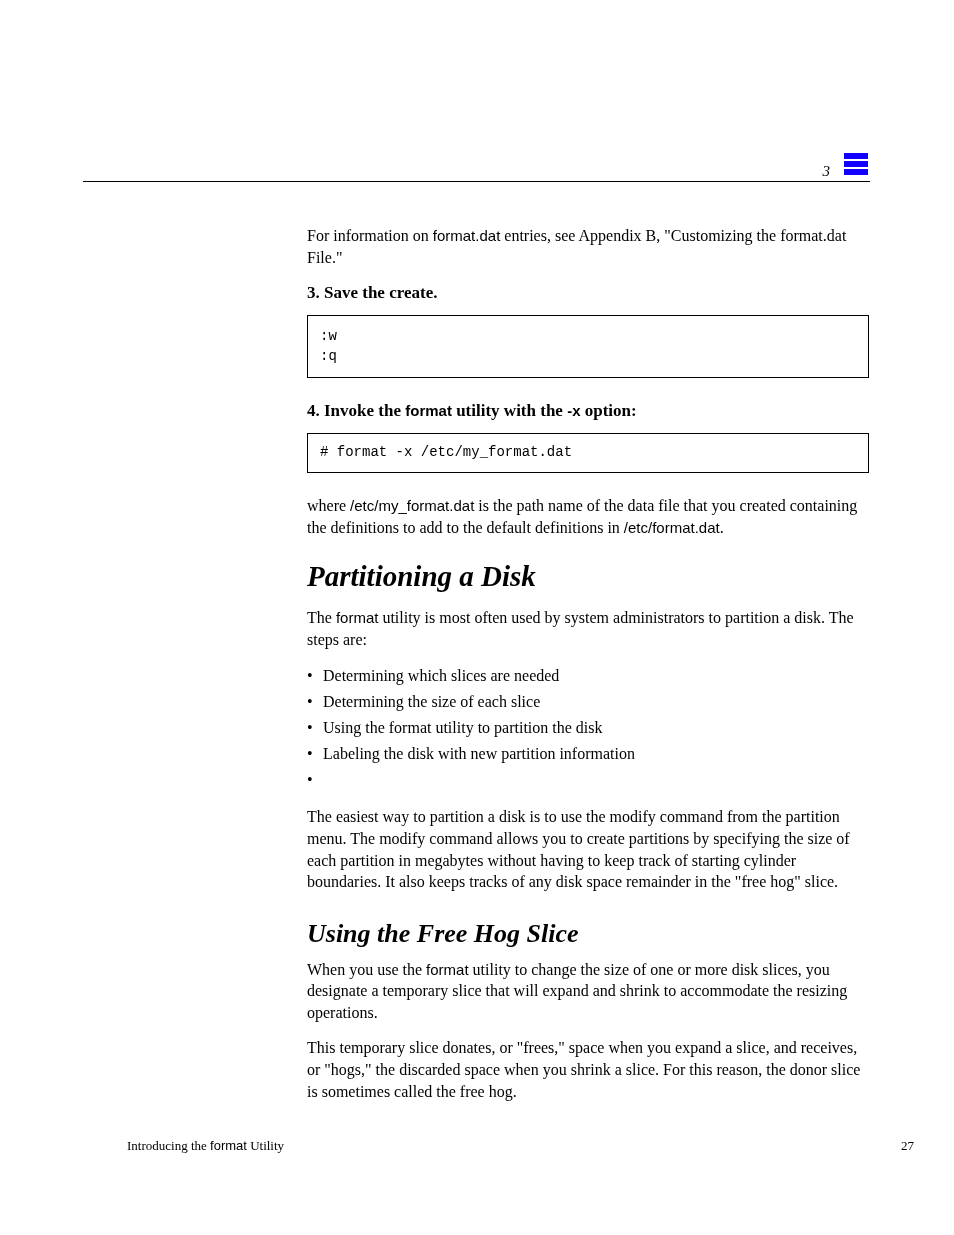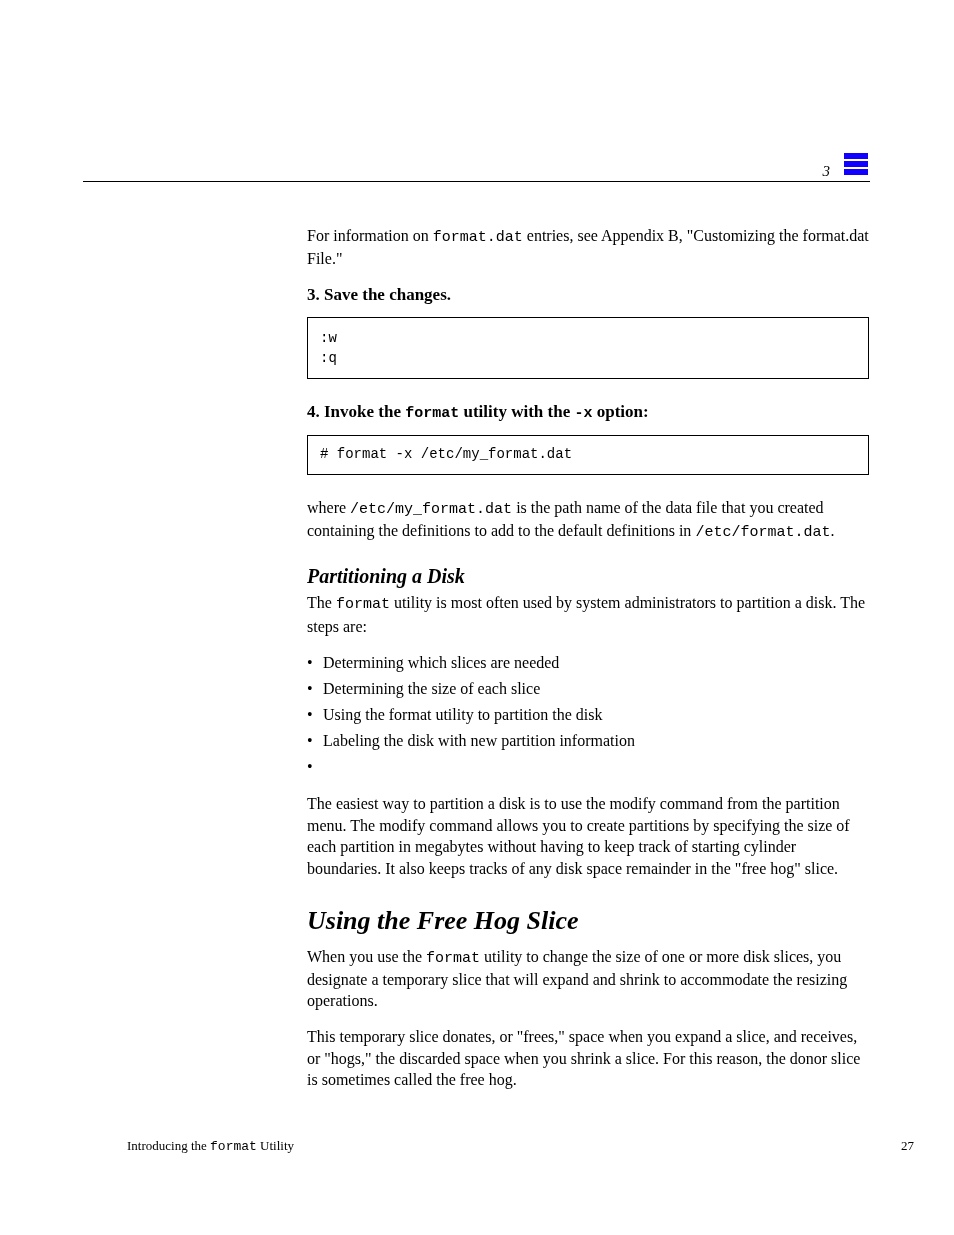--- a/index.html
+++ b/index.html
@@ -45,21 +45,21 @@
     top: 225px;
     width: 562px;
   }
 
   .para {
     font-size: 16px;
     line-height: 1.35;
     margin-bottom: 14px;
   }
   .code-inline {
-    font-family: Liberation Mono, monospace;
+    font-family: Liberation Sans, sans-serif;
     font-size: 15px;
   }
 
   .step {
     margin-top: 6px;
     margin-bottom: 10px;
   }
   .step-label {
     font-size: 17px;
     font-weight: bold;
@@ -73,25 +73,25 @@
     font-family: "Courier New", Courier, monospace;
     font-size: 14px;
     line-height: 1.45;
     white-space: pre;
     margin-top: 4px;
     margin-bottom: 22px;
     width: 562px;
   }
 
   .h2 {
-    font-size: 20px;
+    font-size: 29px;
     font-style: italic;
     font-family: "Palatino Linotype", "Palatino", serif;
     margin-top: 22px;
-    margin-bottom: 4px;
+    margin-bottom: 14px;
   }
 
   .h3 {
     font-size: 26px;
     font-style: italic;
     font-family: "Palatino Linotype", "Palatino", serif;
     margin-top: 26px;
     margin-bottom: 10px;
   }
 
@@ -138,21 +138,21 @@
 
   <div class="header-rule"></div>
 
   <div class="content">
 
     <p class="para">
       <span>For information on </span><span class="code-inline">format.dat</span><span> entries, see Appendix B, "Customizing the format.dat File."</span>
     </p>
 
     <div class="step">
-      <span class="step-label"><span>3. </span><span>Save the changes.</span></span>
+      <span class="step-label"><span>3. </span><span>Save the create.</span></span>
     </div>
 
     <div class="code-block">:w
 :q</div>
 
     <div class="step">
       <span class="step-label"><span>4. </span><span>Invoke the </span><span class="code-inline" style="font-weight:bold">format</span><span> utility with the </span><span class="code-inline" style="font-weight:bold">-x</span><span> option:</span></span>
     </div>
 
     <div class="code-block" style="padding-top:8px;"># format -x /etc/my_format.dat</div>

